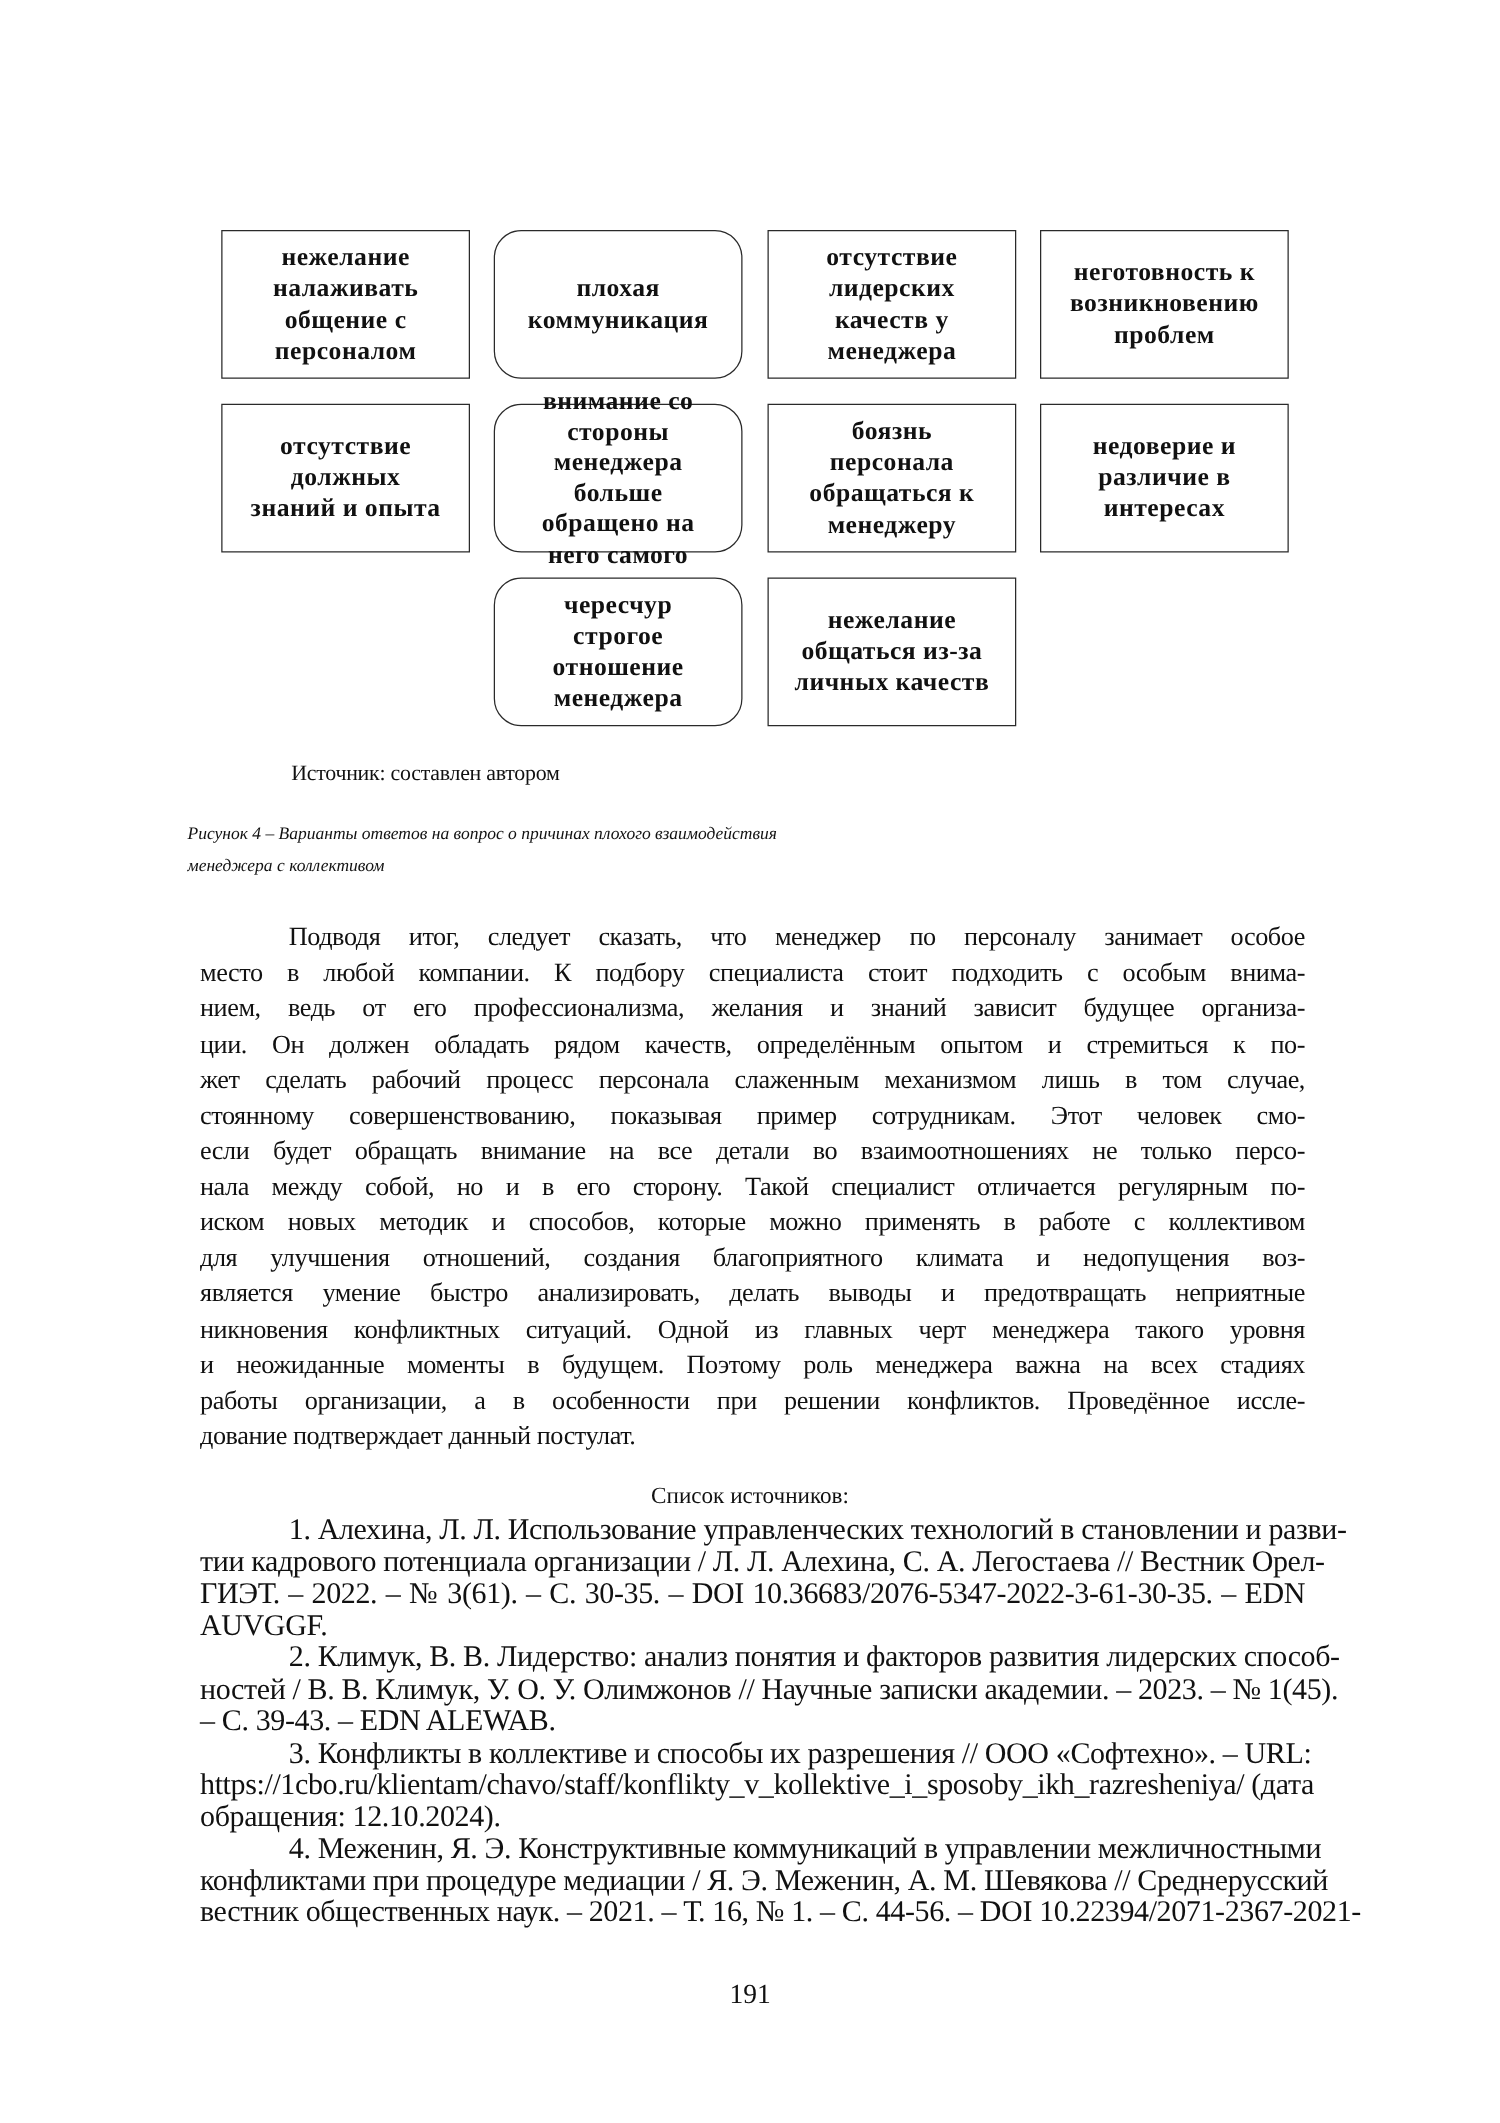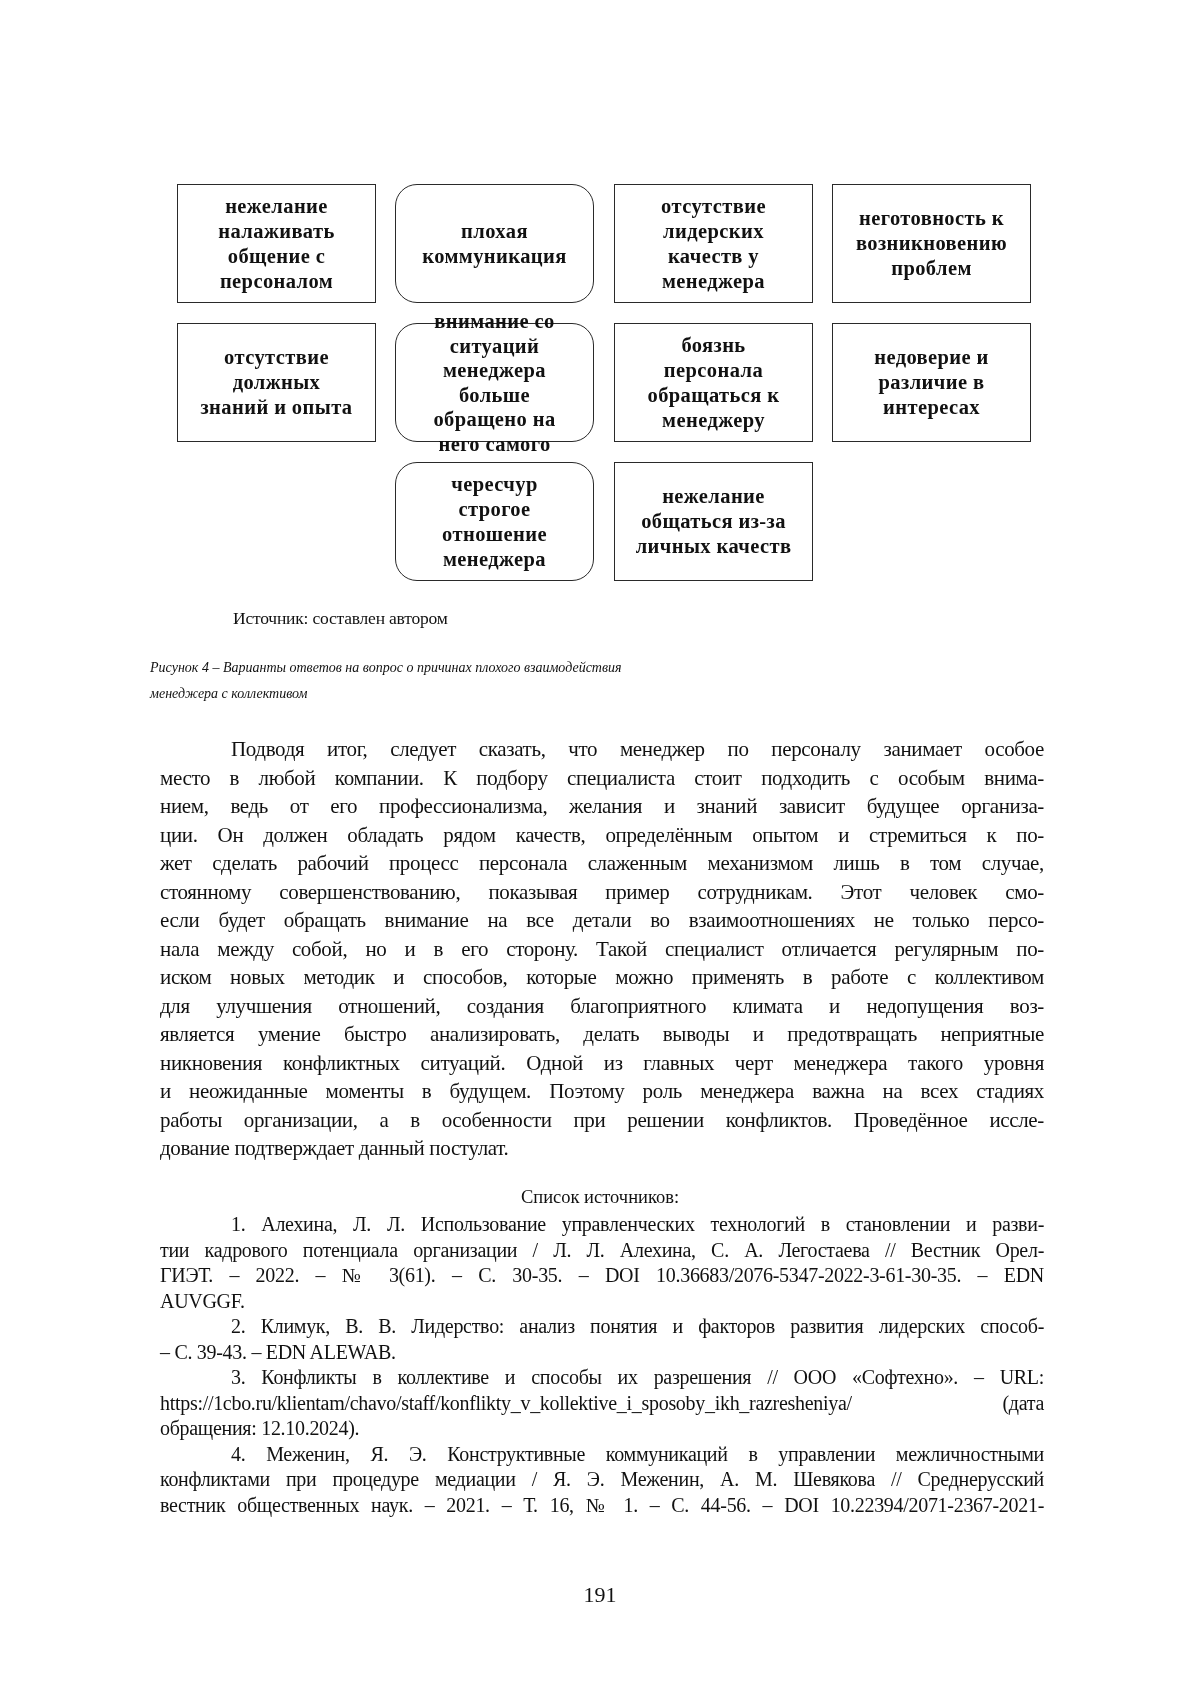--- a/index.html
+++ b/index.html
@@ -109,21 +109,21 @@
       top: 1187px;
       width: 900px;
       text-align: center;
       font-size: 18.5px;
     }
     .refs {
       position: absolute;
       left: 160px;
       top: 1212px;
       width: 884px;
-      font-size: 20px;
+      font-size: 24px;
       line-height: 25.5px;
       letter-spacing: -0.3px;
     }
     .ref .line {
       display: block;
       text-align: justify;
       text-align-last: justify;
       white-space: nowrap;
     }
     .ref .line.last {
@@ -169,21 +169,21 @@
 проблем</span>
     </div>
 
     <div class="box c1 r2">
       <span class="label">отсутствие
 должных
 знаний и опыта</span>
     </div>
     <div class="box c2 r2 overflow">
       <span class="label">внимание со
-ситуаций
+стороны
 менеджера
 больше
 обращено на
 него самого</span>
     </div>
     <div class="box c3 r2">
       <span class="label">боязнь
 персонала
 обращаться к
 менеджеру</span>
@@ -236,20 +236,21 @@
 
   <div class="refs">
     <div class="ref">
       <span class="line first">1. Алехина, Л. Л. Использование управленческих технологий в становлении и разви-</span>
       <span class="line">тии кадрового потенциала организации / Л. Л. Алехина, С. А. Легостаева // Вестник Орел-</span>
       <span class="line">ГИЭТ. – 2022. – № 3(61). – С. 30-35. – DOI 10.36683/2076-5347-2022-3-61-30-35. – EDN</span>
       <span class="line last">AUVGGF.</span>
     </div>
     <div class="ref">
       <span class="line first">2. Климук, В. В. Лидерство: анализ понятия и факторов развития лидерских способ-</span>
+      <span class="line">ностей / В. В. Климук, У. О. У. Олимжонов // Научные записки академии. – 2023. – № 1(45).</span>
       <span class="line last">– С. 39-43. – EDN ALEWAB.</span>
     </div>
     <div class="ref">
       <span class="line first">3. Конфликты в коллективе и способы их разрешения // ООО «Софтехно». – URL:</span>
       <span class="line">https://1cbo.ru/klientam/chavo/staff/konflikty_v_kollektive_i_sposoby_ikh_razresheniya/ (дата</span>
       <span class="line last">обращения: 12.10.2024).</span>
     </div>
     <div class="ref">
       <span class="line first">4. Меженин, Я. Э. Конструктивные коммуникаций в управлении межличностными</span>
       <span class="line">конфликтами при процедуре медиации / Я. Э. Меженин, А. М. Шевякова // Среднерусский</span>

